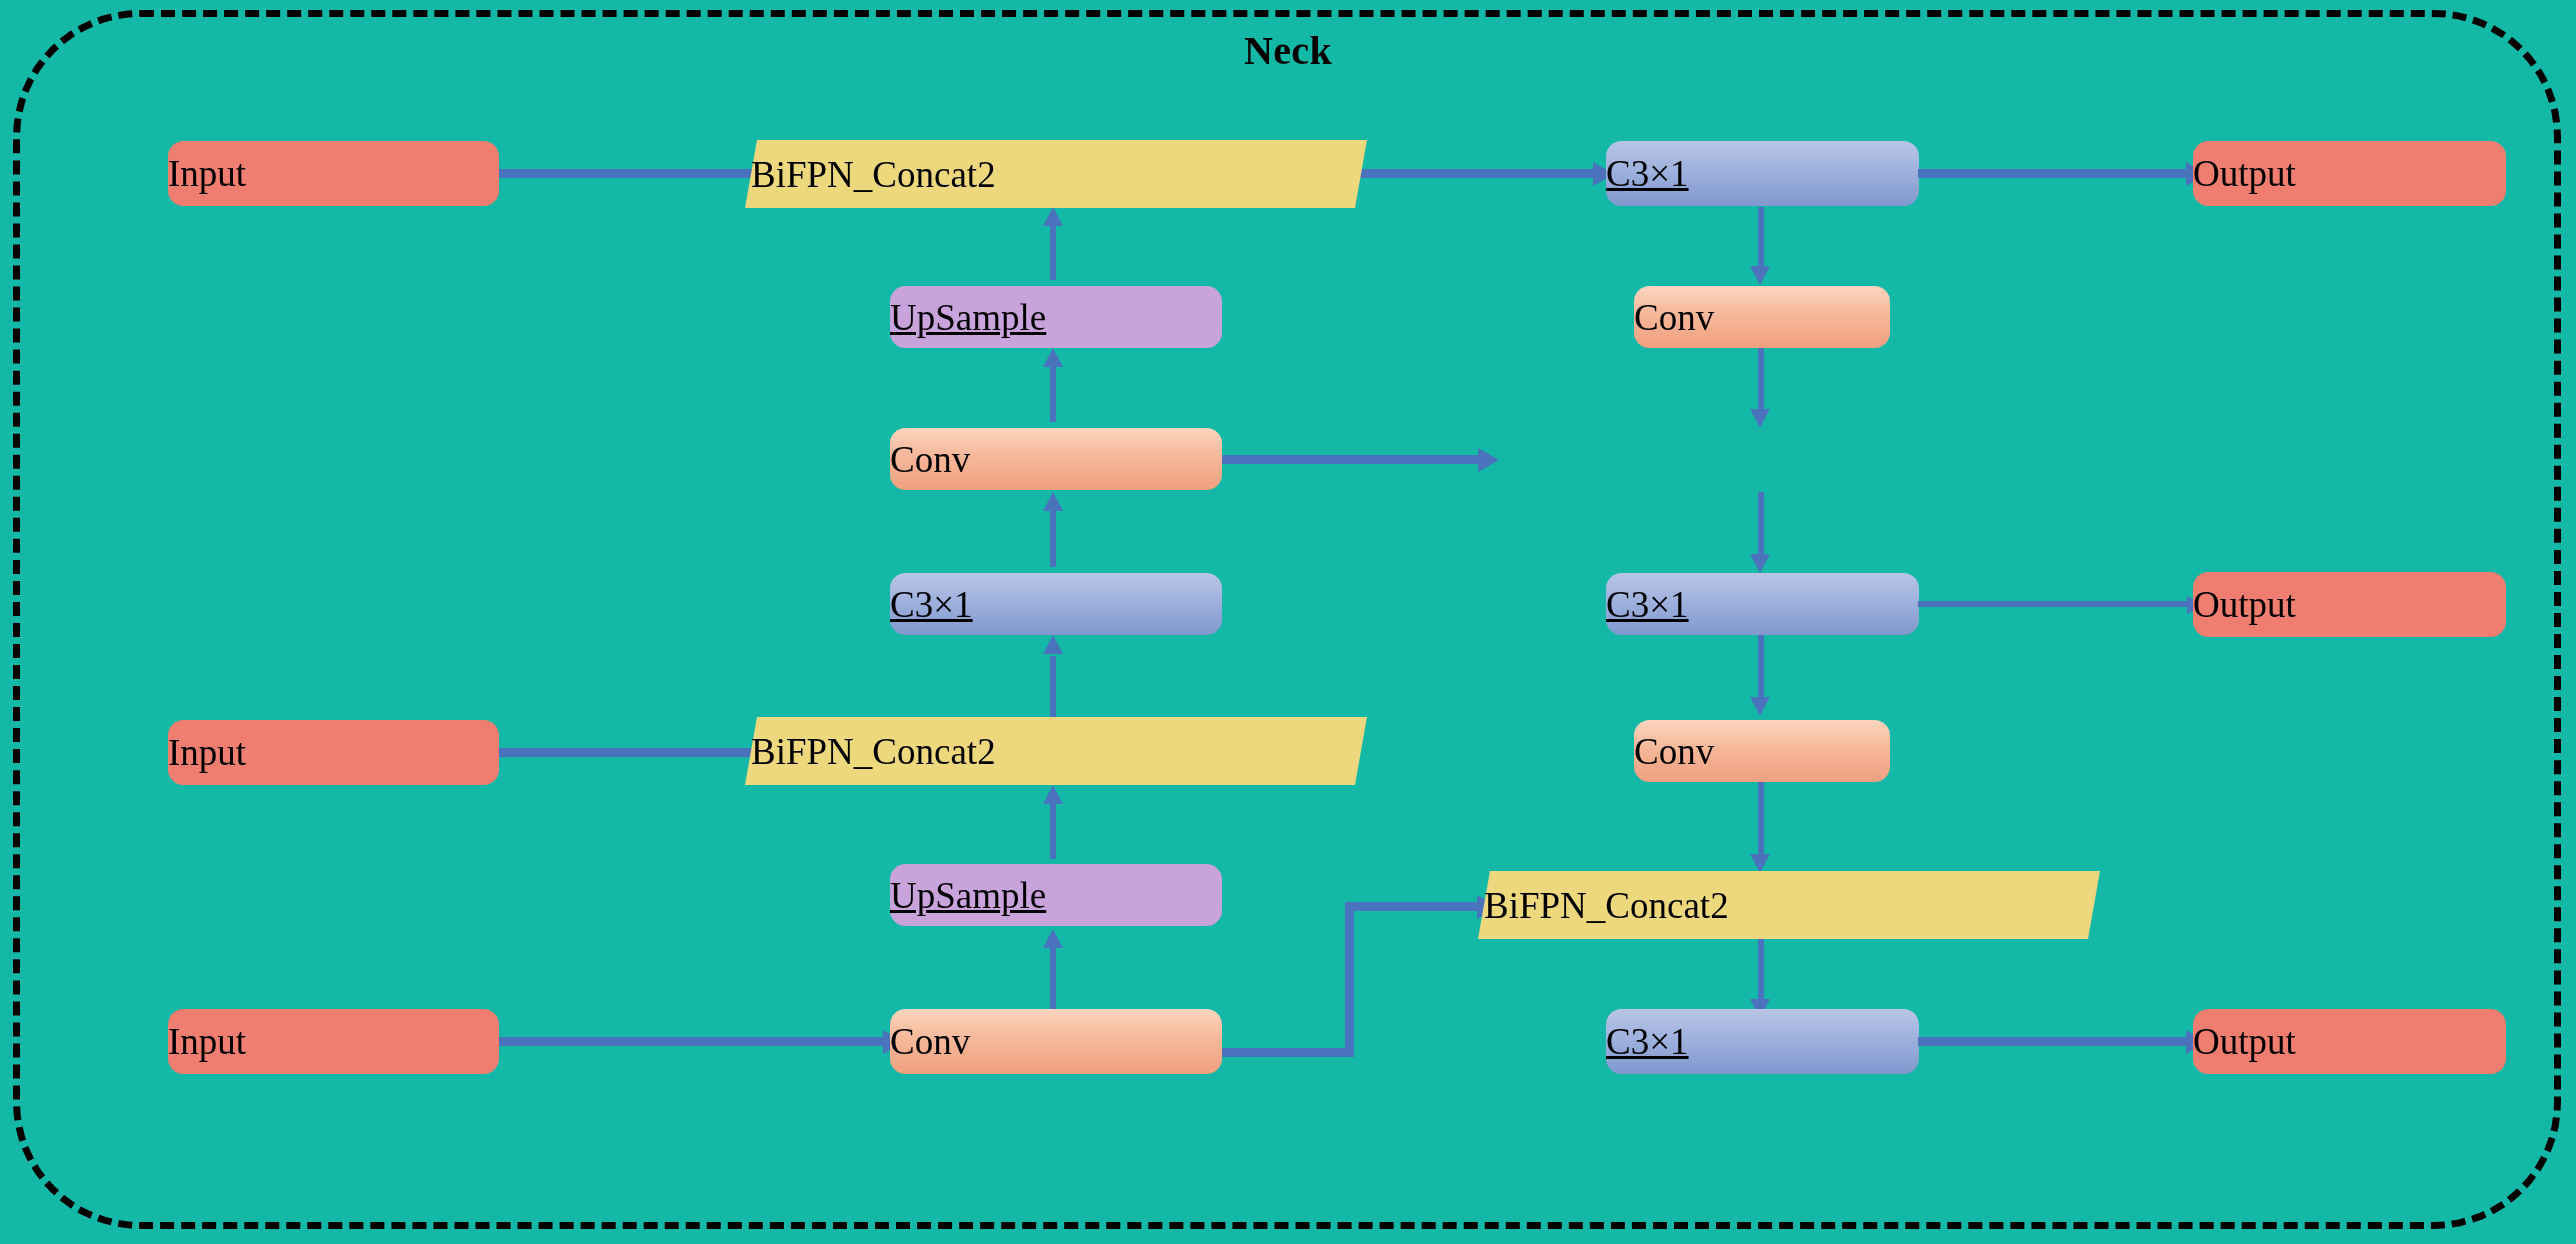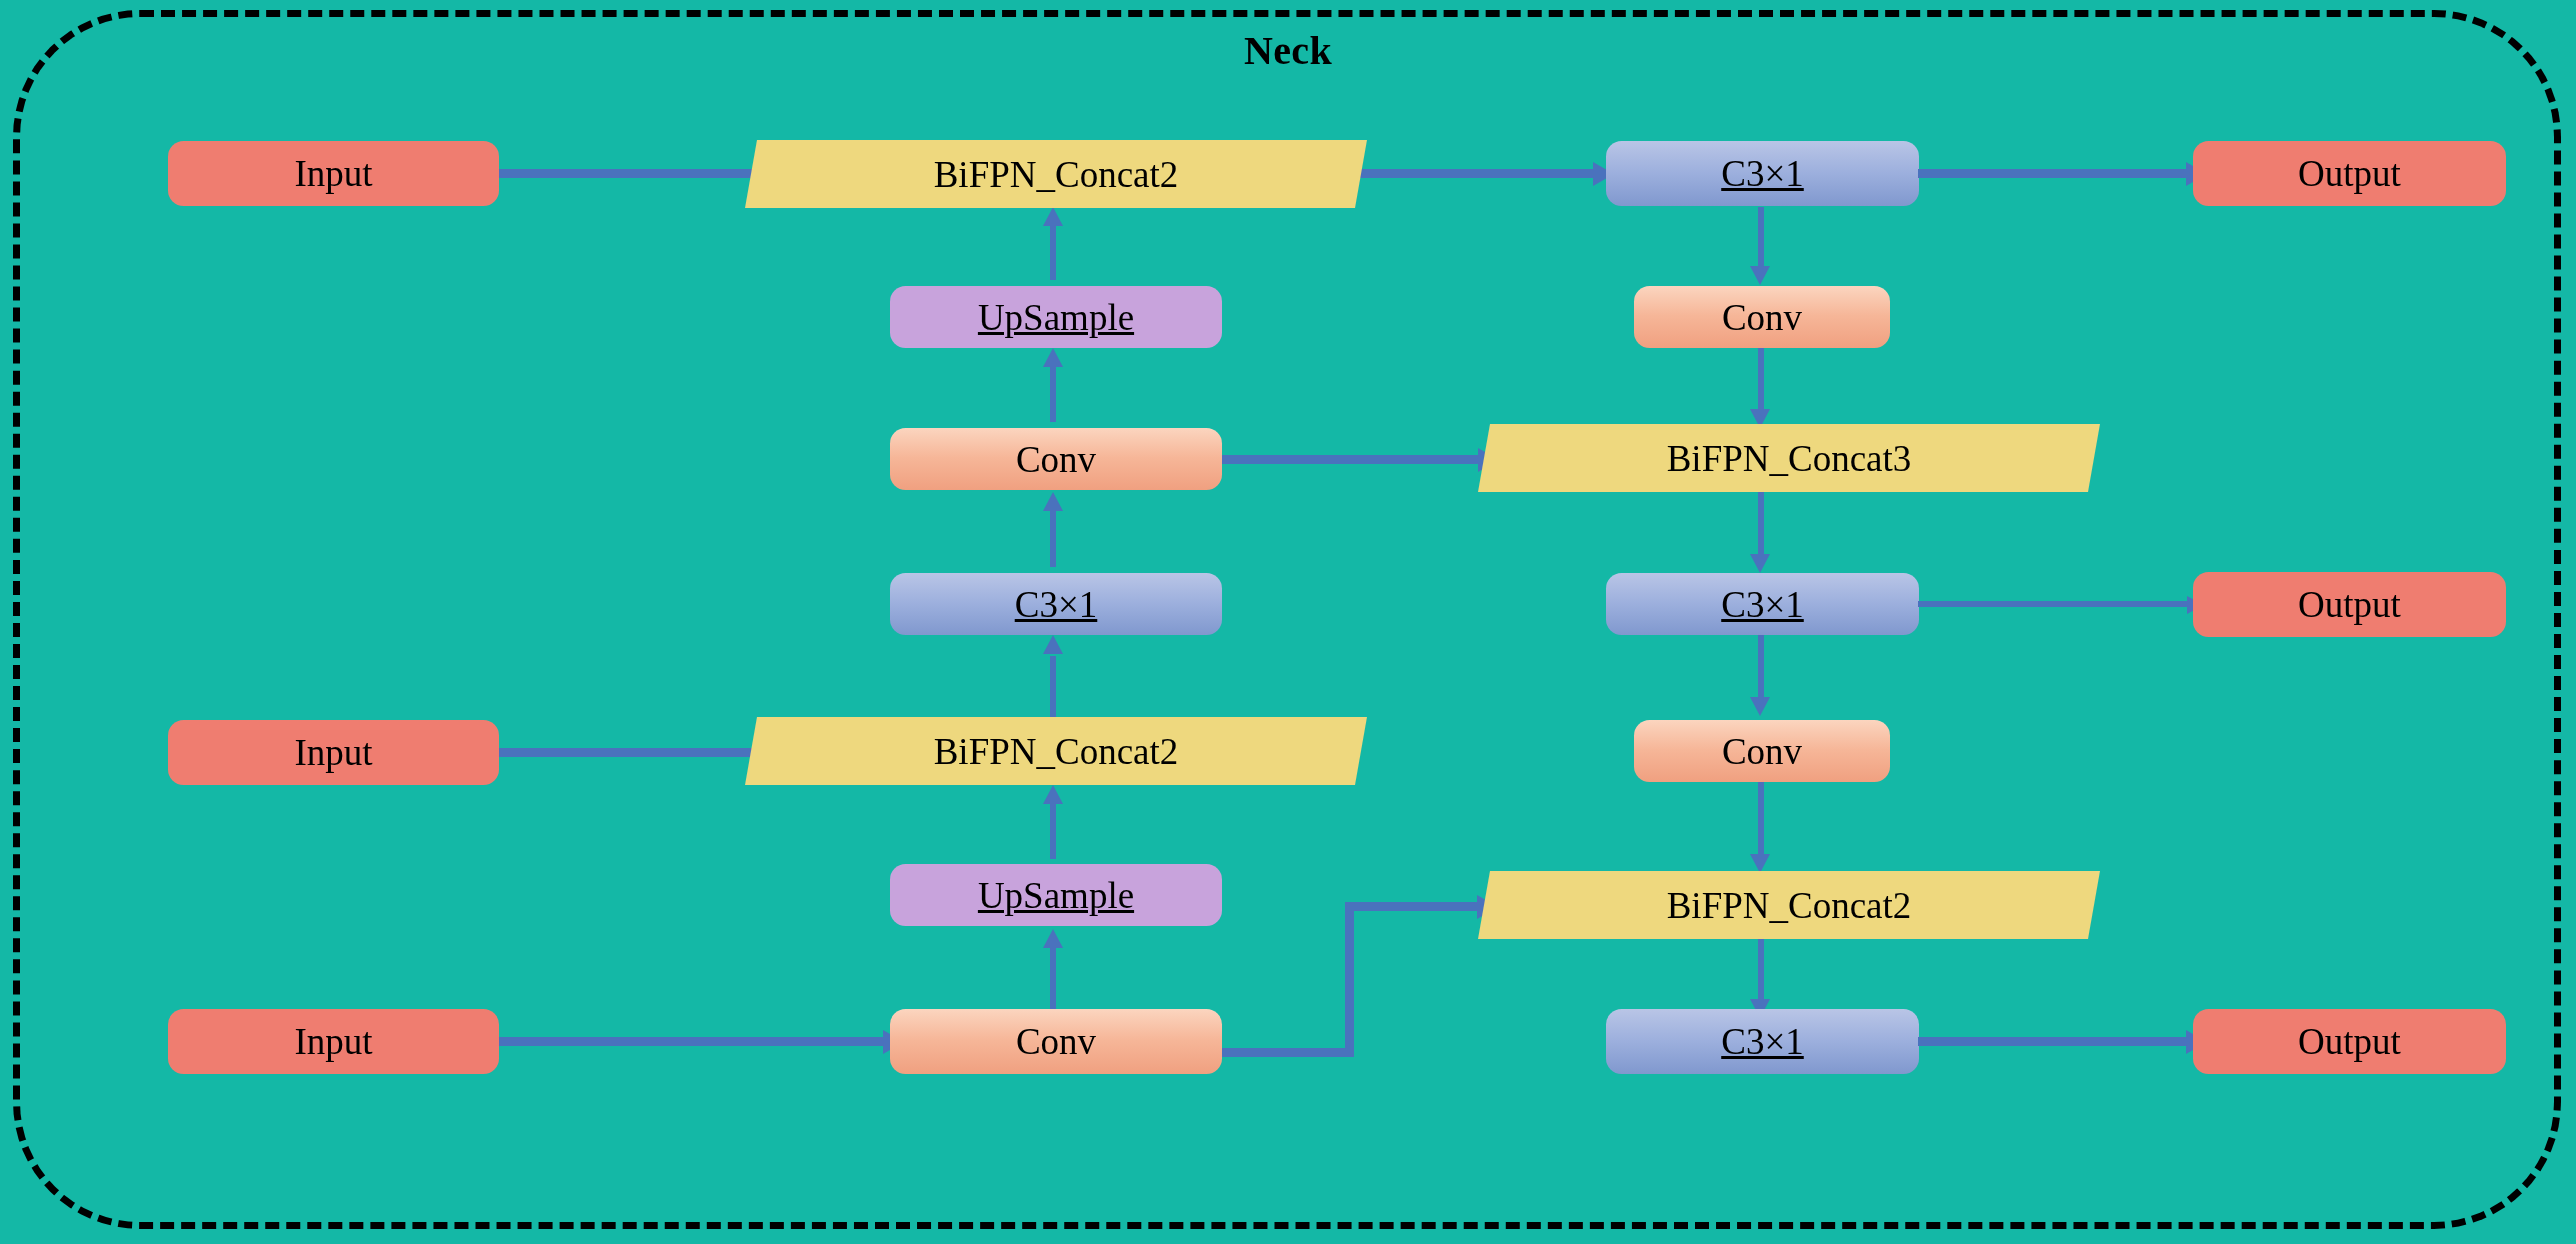--- a/index.html
+++ b/index.html
@@ -29,21 +29,20 @@
     color:#000000;
     letter-spacing:0.4px;
   }
 
   
   .node{
     position:absolute;
     box-sizing:border-box;
     display:flex;
     align-items:center;
-    justify-content:center;
     color:#000000;
     font-size:37px;
     line-height:1;
     white-space:nowrap;
   }
   .node .lbl{position:relative;z-index:3;}
 
   .rect{border-radius:15.6px;}
 
   .n-input,.n-output{background:#ef7d70;}
@@ -144,24 +143,20 @@
   <div class="node rect n-conv" style="left:890px;top:428px;width:332px;height:62px;">
     <span class="lbl">Conv</span>
   </div>
 
   <div class="conn h-line" style="left:1222px;top:455px;width:262px;"></div>
   <div class="arrow arrow-r" style="left:1478px;top:448px;"></div>
 
   <div class="conn v-thin" style="left:1758px;top:348px;width:6.4px;height:65px;"></div>
   <div class="arrow arrow-d" style="left:1750px;top:409px;"></div>
 
-  <div class="node para" style="left:1484px;top:424px;width:610px;height:68px;">
-    <div class="skin"></div>
-    <span class="lbl">BiFPN_Concat3</span>
-  </div>
 
   <div class="conn v-thin" style="left:1050px;top:509px;width:6.4px;height:58px;"></div>
   <div class="arrow arrow-u" style="left:1043px;top:492px;"></div>
 
   <div class="node rect n-c3" style="left:890px;top:573px;width:332px;height:62px;">
     <span class="lbl">C3×1</span>
   </div>
 
   <div class="conn v-thin" style="left:1758px;top:492px;width:6.4px;height:65px;"></div>
   <div class="arrow arrow-d" style="left:1750px;top:554px;"></div>

